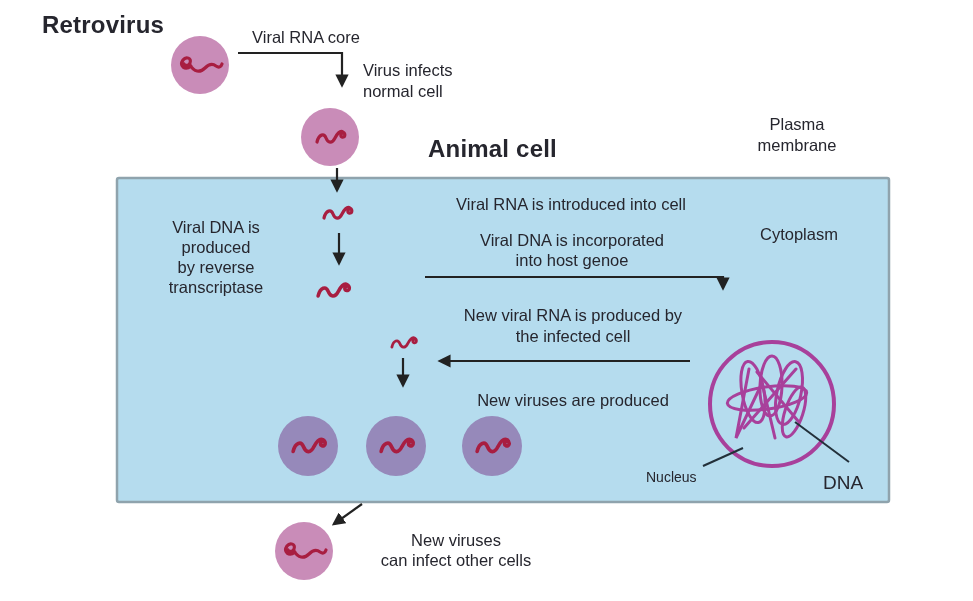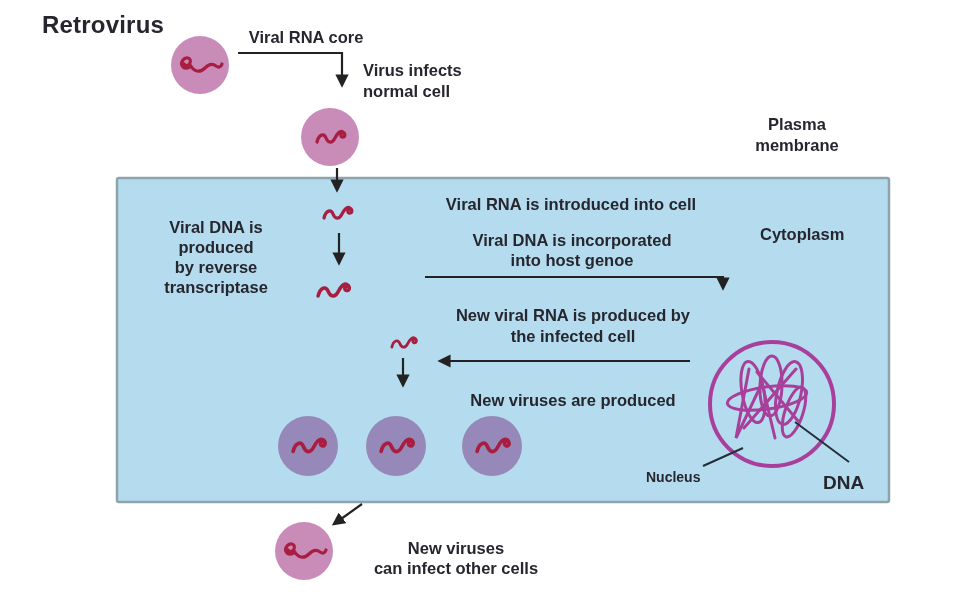--- a/index.html
+++ b/index.html
@@ -8,21 +8,21 @@
     --text:#26262e; --arrow:#222222; --background:#ffffff;
   }
   html,body{margin:0;padding:0;background:var(--background);}
   #stage{
     position:relative;width:973px;height:601px;overflow:hidden;
     font-family:"Liberation Sans",sans-serif;background:var(--background);
   }
   #vector-layer{position:absolute;left:0;top:0;width:973px;height:601px;}
   .label{
     position:absolute;font-size:16.5px;line-height:21px;color:var(--text);
-    white-space:pre-line;font-weight:700;
+    white-space:pre-line;font-weight:400;
   }
   .centered{transform:translateX(-50%);text-align:center;}
   .big-title{font-size:24px;font-weight:800;letter-spacing:.2px;line-height:26px;}
   
   .cellrect{fill:var(--cell_fill);stroke:var(--cell_border);stroke-width:2.5;}
   .pinkc{fill:var(--virus_pink);}
   .purplec{fill:var(--virus_purple);}
   .sq{stroke:var(--squiggle_red);stroke-width:3.2;fill:none;stroke-linecap:round;stroke-linejoin:round;}
   .arrow{stroke:var(--arrow);stroke-width:2.2;fill:none;}
   .ah{fill:var(--arrow);}
@@ -109,20 +109,21 @@
   </svg>
 
   <div class="label big-title" style="left:42px;top:12px;">Retrovirus</div>
 
   <div class="label centered" style="left:306px;top:27px;">Viral RNA core</div>
 
   <div class="label" style="left:363px;top:60px;">Virus infects
 normal cell</div>
 
 
+  <div class="label big-title" style="left:428px;top:136px;">Animal cell</div>
 
   <div class="label centered" style="left:797px;top:114px;">Plasma
 membrane</div>
 
   <div class="label centered" style="left:572px;top:230px;line-height:20px;">Viral DNA is incorporated
 into host genoe</div>
 
   <div class="label centered" style="left:571px;top:194px;">Viral RNA is introduced into cell</div>
 
   <div class="label" style="left:760px;top:224px;">Cytoplasm</div>
@@ -134,16 +135,16 @@
 
   <div class="label centered" style="left:573px;top:305px;text-align:center;">New viral RNA is produced by
 the infected cell</div>
 
   <div class="label centered" style="left:573px;top:390px;">New viruses are produced</div>
 
   <div class="label" style="left:646px;top:467px;font-size:14px;">Nucleus</div>
 
   <div class="label" style="left:823px;top:472px;font-size:19px;">DNA</div>
 
-  <div class="label centered" style="left:456px;top:530px;line-height:20px;margin-top:8px;">New viruses
+  <div class="label centered" style="left:456px;top:530px;line-height:20px;">New viruses
 can infect other cells</div>
 
 </div>
 
 </body></html>

